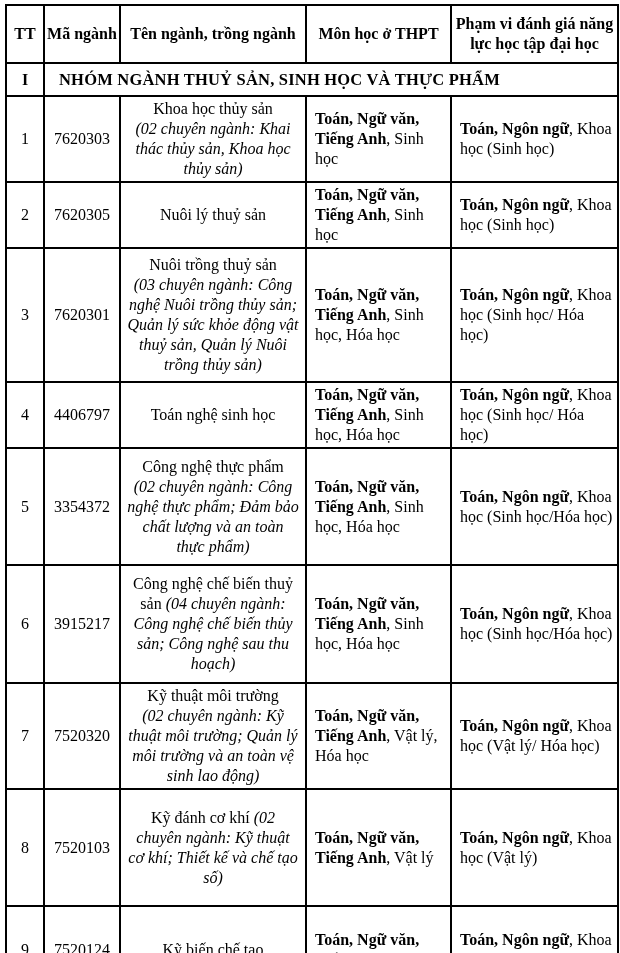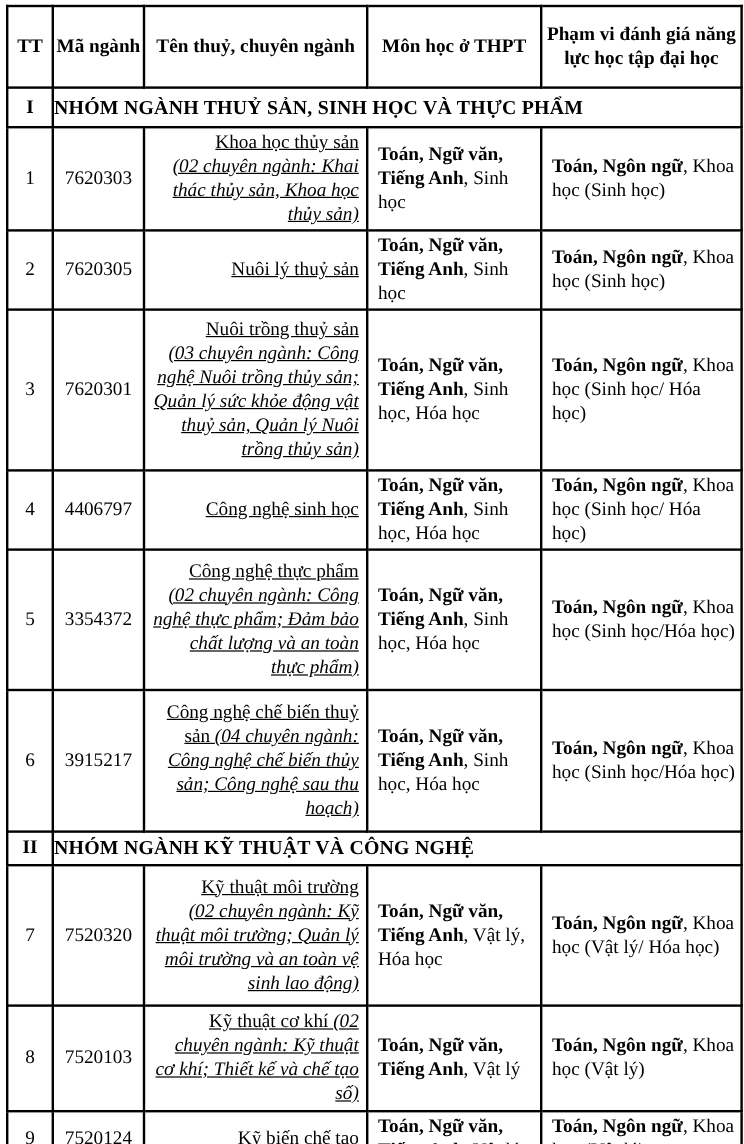--- a/index.html
+++ b/index.html
@@ -16,37 +16,37 @@
     table-layout: fixed;
   }
   th, td {
     border: 2px solid #000000;
     padding: 2px 6px;
     vertical-align: middle;
     font-size: 16px;
     line-height: 20px;
     overflow: hidden;
   }
-  thead tr { height: 68px; }
+  thead tr { height: 58px; }
   th {
     text-align: center;
     font-weight: bold;
     padding: 2px 2px;
   }
   td.tt   { text-align: center; }
   td.code { text-align: center; }
-  td.name { text-align: right; text-decoration: underline; }
+  td.name { text-align: center; }
   td.subj, td.scope { text-align: left; padding-left: 8px; padding-right: 4px; }
   .it  { font-style: italic; }
   .blk { display: block; }
   td.sec-num { text-align: center; font-weight: bold; }
   td.sec-title {
     font-weight: bold;
     font-size: 16.5px;
-    padding-left: 0;
+    padding-left: 14px;
     letter-spacing: 0.2px;
     font-family: Liberation Serif, serif;
   }
   
   tbody tr:nth-child(1)  { height: 33px; }
   tbody tr:nth-child(2)  { height: 81px; }
   tbody tr:nth-child(3)  { height: 41px; }
   tbody tr:nth-child(4)  { height: 134px; }
   tbody tr:nth-child(5)  { height: 58px; }
   tbody tr:nth-child(6)  { height: 117px; }
@@ -66,21 +66,21 @@
       <col style="width:38px">
       <col style="width:76px">
       <col style="width:186px">
       <col style="width:145px">
       <col style="width:167px">
     </colgroup>
     <thead>
       <tr id="header-row">
           <th>TT</th>
           <th>Mã ngành</th>
-          <th>Tên thuỷ, chuyên ngành</th>
+          <th>Tên ngành, trồng ngành</th>
           <th>Môn học ở THPT</th>
           <th>Phạm vi đánh giá năng lực học tập đại học</th>
         </tr>
     </thead>
     <tbody id="table-body">
         <tr>
           <td class="sec-num">I</td>
           <td class="sec-title" colspan="4">NHÓM NGÀNH THUỶ SẢN, SINH HỌC VÀ THỰC PHẨM</td>
         </tr>
         <tr>
@@ -100,53 +100,49 @@
         <tr>
           <td class="tt">3</td>
           <td class="code">7620301</td>
           <td class="name"><span>Nuôi trồng thuỷ sản </span><span class="it blk">(03 chuyên ngành: Công nghệ Nuôi trồng thủy sản; Quản lý sức khỏe động vật thuỷ sản, Quản lý Nuôi trồng thủy sản)</span></td>
           <td class="subj"><b>Toán, Ngữ văn, Tiếng Anh</b><span>, Sinh học, Hóa học</span></td>
           <td class="scope"><b>Toán, Ngôn ngữ</b><span>, Khoa học (Sinh học/ Hóa học)</span></td>
         </tr>
         <tr>
           <td class="tt">4</td>
           <td class="code">4406797</td>
-          <td class="name"><span>Công nghệ sinh học</span><span class="it"></span></td>
+          <td class="name"><span>Toán nghệ sinh học</span><span class="it"></span></td>
           <td class="subj"><b>Toán, Ngữ văn, Tiếng Anh</b><span>, Sinh học, Hóa học</span></td>
           <td class="scope"><b>Toán, Ngôn ngữ</b><span>, Khoa học (Sinh học/ Hóa học)</span></td>
         </tr>
         <tr>
           <td class="tt">5</td>
           <td class="code">3354372</td>
           <td class="name"><span>Công nghệ thực phẩm </span><span class="it blk">(02 chuyên ngành: Công nghệ thực phẩm; Đảm bảo chất lượng và an toàn thực phẩm)</span></td>
           <td class="subj"><b>Toán, Ngữ văn, Tiếng Anh</b><span>, Sinh học, Hóa học</span></td>
           <td class="scope"><b>Toán, Ngôn ngữ</b><span>, Khoa học (Sinh học/Hóa học)</span></td>
         </tr>
         <tr>
           <td class="tt">6</td>
           <td class="code">3915217</td>
           <td class="name"><span>Công nghệ chế biến thuỷ sản </span><span class="it">(04 chuyên ngành: Công nghệ chế biến thủy sản; Công nghệ sau thu hoạch)</span></td>
           <td class="subj"><b>Toán, Ngữ văn, Tiếng Anh</b><span>, Sinh học, Hóa học</span></td>
           <td class="scope"><b>Toán, Ngôn ngữ</b><span>, Khoa học (Sinh học/Hóa học)</span></td>
         </tr>
         <tr>
-          <td class="sec-num">II</td>
-          <td class="sec-title" colspan="4">NHÓM NGÀNH KỸ THUẬT VÀ CÔNG NGHỆ</td>
-        </tr>
-        <tr>
           <td class="tt">7</td>
           <td class="code">7520320</td>
           <td class="name"><span>Kỹ thuật môi trường </span><span class="it blk">(02 chuyên ngành: Kỹ thuật môi trường; Quản lý môi trường và an toàn vệ sinh lao động)</span></td>
           <td class="subj"><b>Toán, Ngữ văn, Tiếng Anh</b><span>, Vật lý, Hóa học</span></td>
           <td class="scope"><b>Toán, Ngôn ngữ</b><span>, Khoa học (Vật lý/ Hóa học)</span></td>
         </tr>
         <tr>
           <td class="tt">8</td>
           <td class="code">7520103</td>
-          <td class="name"><span>Kỹ thuật cơ khí </span><span class="it">(02 chuyên ngành: Kỹ thuật cơ khí; Thiết kế và chế tạo số)</span></td>
+          <td class="name"><span>Kỹ đánh cơ khí </span><span class="it">(02 chuyên ngành: Kỹ thuật cơ khí; Thiết kế và chế tạo số)</span></td>
           <td class="subj"><b>Toán, Ngữ văn, Tiếng Anh</b><span>, Vật lý</span></td>
           <td class="scope"><b>Toán, Ngôn ngữ</b><span>, Khoa học (Vật lý)</span></td>
         </tr>
         <tr>
           <td class="tt">9</td>
           <td class="code">7520124</td>
           <td class="name"><span>Kỹ biến chế tạo</span><span class="it"></span></td>
           <td class="subj"><b>Toán, Ngữ văn, Tiếng Anh</b><span>, Vật lý</span></td>
           <td class="scope"><b>Toán, Ngôn ngữ</b><span>, Khoa học (Vật lý)</span></td>
         </tr>

